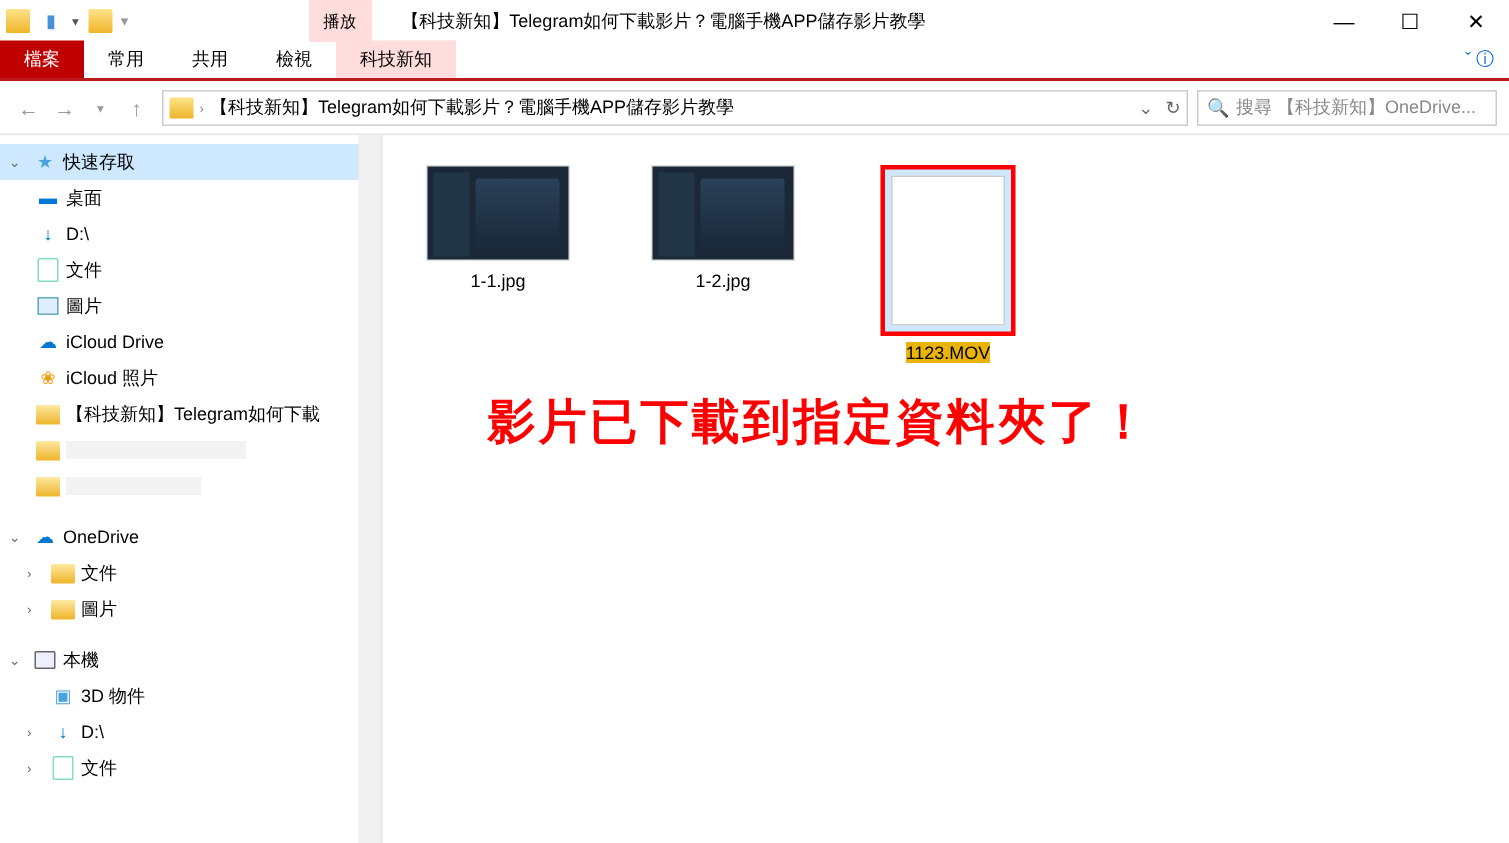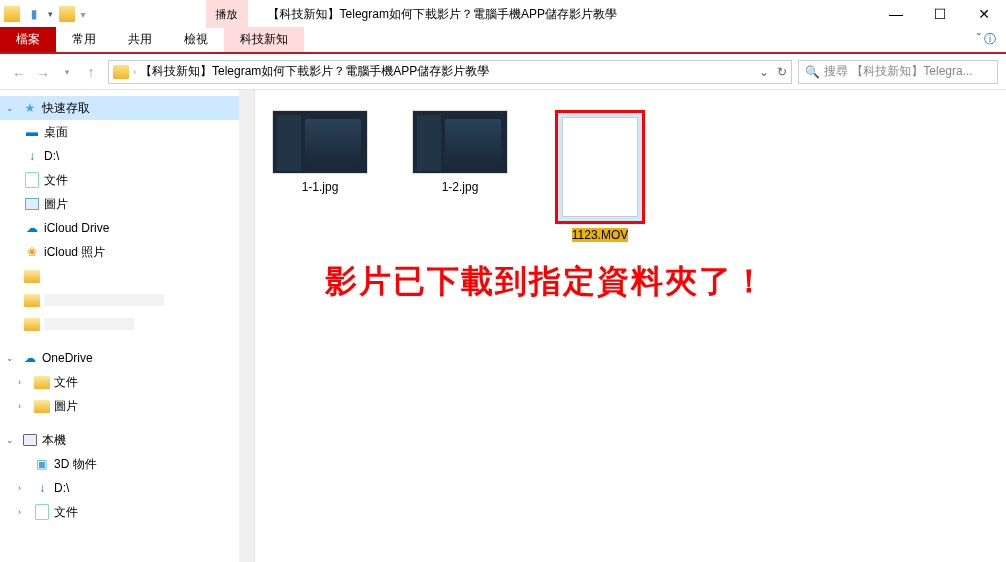--- a/index.html
+++ b/index.html
@@ -32,21 +32,21 @@
 .tree-item { display: flex; align-items: center; height: 24px; padding-left: 6px; gap: 4px; font-size: 12px; }
 .tree-item.header { font-weight: normal; }
 .tree-item.selected { background: #cde8ff; }
 .expander { width: 12px; color: #666; font-size: 9px; }
 .tree-icon { width: 16px; height: 16px; display: flex; align-items: center; justify-content: center; }
 .folder-y { width: 16px; height: 13px; background: linear-gradient(#fde9a0,#f0b429); border-radius: 1px; }
 .folder-doc { width: 14px; height: 16px; border: 1px solid #8db; background: #fff; border-radius: 1px; }
 .cloud-icon { color: #0078d4; }
 .pc-icon { width: 14px; height: 12px; border: 1px solid #666; background: #eef; border-radius: 1px; }
 .img-icon { width: 14px; height: 12px; border: 1px solid #6ab; background: #def; }
-.content { flex: 1; padding: 20px 10px; display: flex; align-items: flex-start; gap: 30px; position: relative; }
+.content { flex: 1; padding: 20px 22px; display: flex; align-items: flex-start; gap: 40px; position: relative; }
 .file-item { display: flex; flex-direction: column; align-items: center; width: 110px; }
 .thumb { width: 96px; height: 64px; margin-bottom: 6px; border: 1px solid #ddd; }
 .thumb.dark { background: #1a2838; position: relative; }
 .thumb.dark::before { content: ""; position: absolute; left: 4px; top: 4px; width: 24px; height: 56px; background: #223547; }
 .thumb.dark::after { content: ""; position: absolute; right: 6px; top: 8px; width: 56px; height: 48px; background: linear-gradient(#2a4158,#1a2838); border-radius: 2px; }
 .thumb.light { background: #fff; border: 1px solid #ccc; position: relative; }
 .thumb.light::before { content: ""; position: absolute; left: 6px; top: 6px; width: 24px; height: 50px; background: #f4f4f4; }
 .thumb.light::after { content: ""; position: absolute; right: 6px; top: 8px; width: 54px; height: 44px; background: repeating-linear-gradient(#eee,#eee 2px,#fff 2px,#fff 5px); }
 .file-item.selected .thumb-wrap { background: #cde8ff; border: 3px solid red; padding: 4px; margin-bottom: 4px; }
 .mov-thumb { width: 76px; height: 100px; background: #fff; border: 1px solid #ccc; }
@@ -99,21 +99,21 @@
     <span class="folder-icon"></span>
     <span class="chev">›</span>
     <span class="address-text">【科技新知】Telegram如何下載影片？電腦手機APP儲存影片教學</span>
     <div class="address-end">
       <span>⌄</span>
       <span>↻</span>
     </div>
   </div>
   <div class="searchbox">
     <span>🔍</span>
-    <span>搜尋 【科技新知】Telegra...</span>
+    <span>搜尋 【科技新知】OneDrive...</span>
   </div>
 </div>
 
 <div class="main">
   <div class="sidebar">
     <div class="tree-item header selected">
       <span class="expander">⌄</span>
       <span class="tree-icon pin-icon" style="color:#4aa3df">★</span>
       <span>快速存取</span>
     </div>
@@ -142,20 +142,21 @@
       <span>iCloud Drive</span>
     </div>
     <div class="tree-item" style="padding-left:24px">
       <span class="tree-icon" style="color:#f39c12">❀</span>
       <span>iCloud 照片</span>
     </div>
     <div class="tree-item" style="padding-left:24px">
       <span class="tree-icon">
           <span class="folder-y"></span>
         </span>
+      <span style="white-space:nowrap;overflow:hidden;text-overflow:clip;max-width:190px">【科技新知】Telegram如何下載</span>
     </div>
     <div class="tree-item" style="padding-left:24px">
       <span class="tree-icon">
           <span class="folder-y"></span>
         </span>
       <span style="width:120px;height:12px;background:#f3f3f3"></span>
     </div>
     <div class="tree-item" style="padding-left:24px">
       <span class="tree-icon">
           <span class="folder-y"></span>

